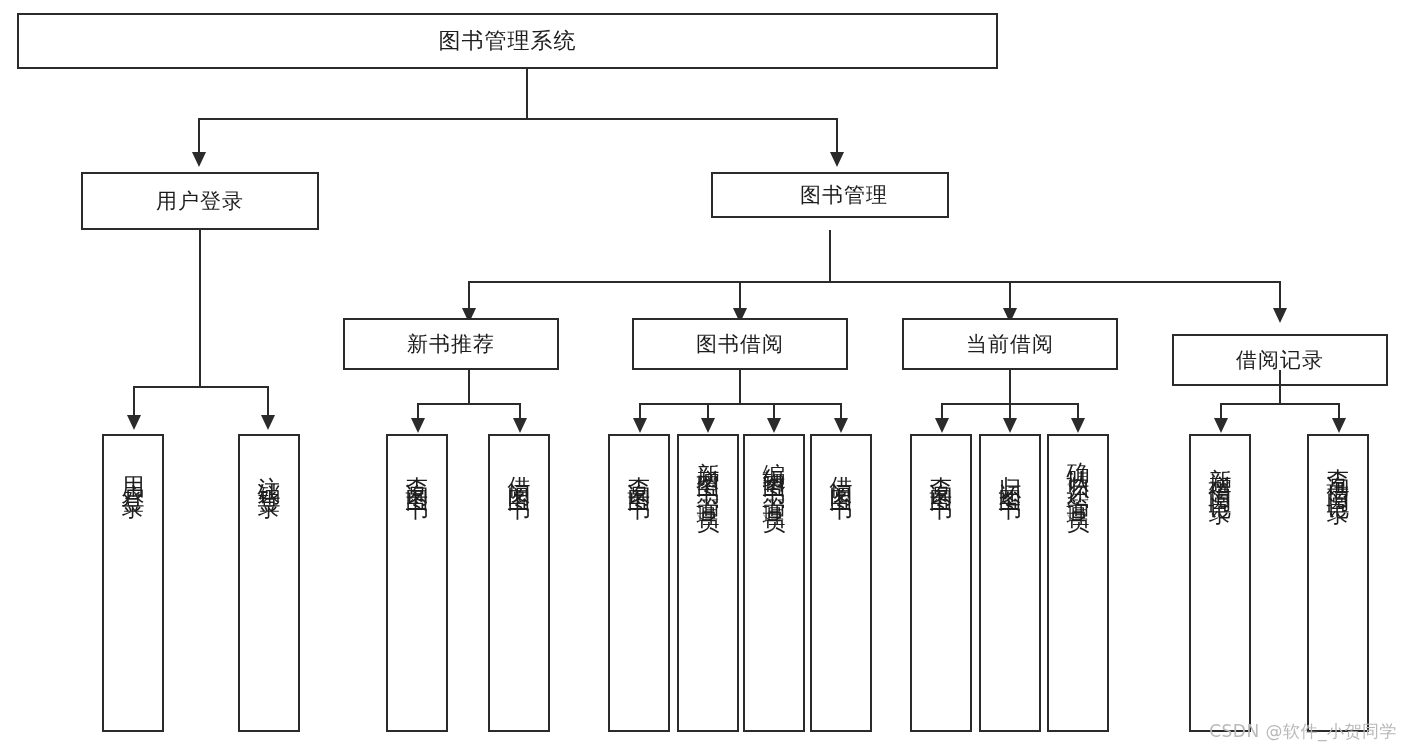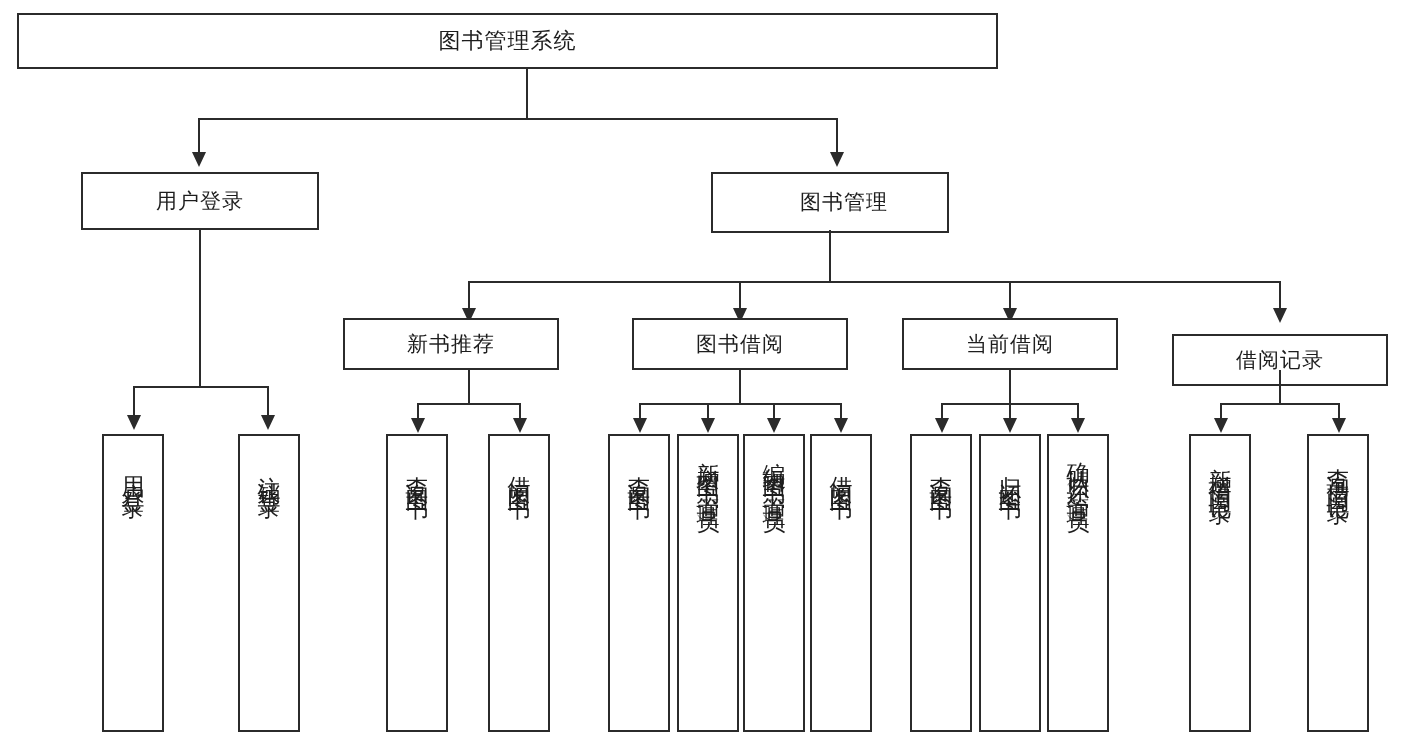--- a/index.html
+++ b/index.html
@@ -98,21 +98,21 @@
 
   <div class="vline" style="left:198px;top:118px;width:2px;height:37px;"></div>
   <div class="arrow" style="left:192px;top:152px;"></div>
   <div class="vline" style="left:836px;top:118px;width:2px;height:37px;"></div>
   <div class="arrow" style="left:830px;top:152px;"></div>
 
   <div class="node mid" style="left:81px;top:172px;width:238px;height:58px;">
     <span class="lbl">用户登录</span>
   </div>
 
-  <div class="node mid" style="left:711px;top:172px;width:238px;height:61px;padding-left:28px;">
+  <div class="node mid" style="left:711px;top:172px;width:238px;height:46px;padding-left:28px;">
     <span class="lbl">图书管理</span>
   </div>
 
   <div class="vline" style="left:199px;top:230px;width:2px;height:157px;"></div>
   <div class="hline" style="left:133px;top:386px;width:135px;height:2px;"></div>
   <div class="vline" style="left:133px;top:386px;width:2px;height:32px;"></div>
   <div class="arrow" style="left:127px;top:415px;"></div>
   <div class="vline" style="left:267px;top:386px;width:2px;height:32px;"></div>
   <div class="arrow" style="left:261px;top:415px;"></div>
 
@@ -211,14 +211,15 @@
     <span class="lbl">确认归还（管理员）</span>
   </div>
 
   <div class="node leaf" style="left:1189px;top:434px;width:62px;height:298px;padding-top:14px;">
     <span class="lbl">新增借阅记录</span>
   </div>
   <div class="node leaf" style="left:1307px;top:434px;width:62px;height:298px;padding-top:14px;">
     <span class="lbl">查询借阅记录</span>
   </div>
 
+  <div id="watermark">CSDN @软件_小贺同学</div>
 
 </div>
 
 </body></html>

